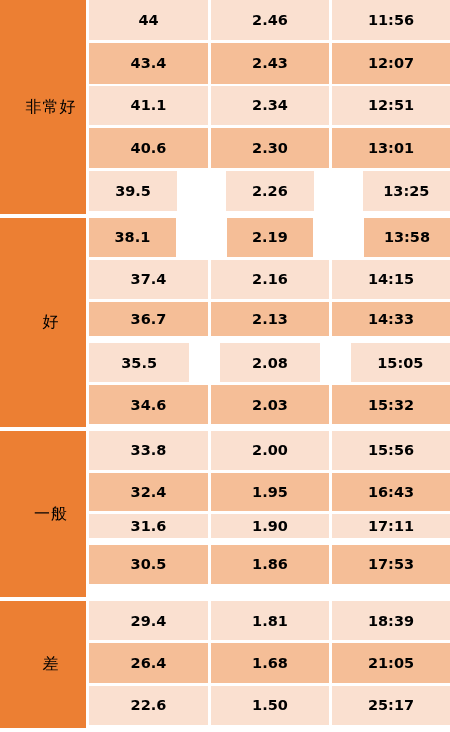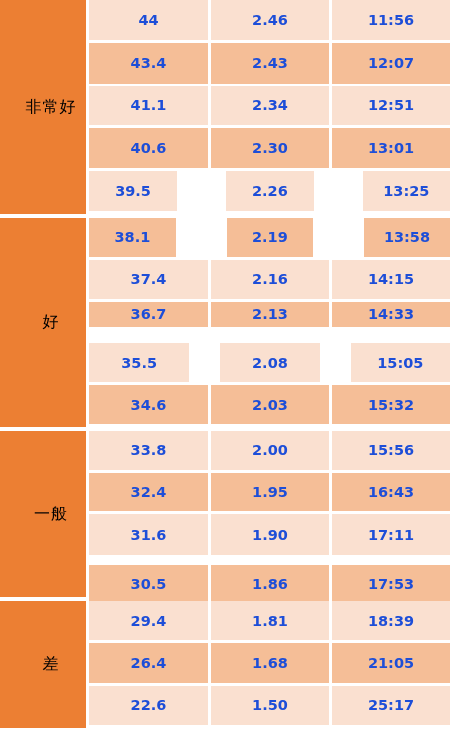--- a/index.html
+++ b/index.html
@@ -56,21 +56,21 @@
     box-sizing: border-box;
   }
 
   .cell {
     box-sizing: border-box;
     display: flex;
     align-items: center;
     justify-content: center;
     font-size: 14.5px;
     font-weight: bold;
-    color: #1d4ed8;
+    color: #000000;
     height: 100%;
     font-family: "DejaVu Sans", sans-serif;
   }
   .cell.c0 { width: 119px; margin-right: 3px; }
   .cell.c1 { width: 118px; margin-right: 3px; }
   .cell.c2 { width: 118px; }
 
   .shade-light .cell { background: #FAE0D0; }
   .shade-dark  .cell { background: #F5BE97; }
 </style>
@@ -113,21 +113,21 @@
       <div class="data-row shade-dark" style="top: 218px; height: 38.8px; gap: 48px;">
         <div class="cell c0">38.1</div>
         <div class="cell c1">2.19</div>
         <div class="cell c2">13:58</div>
       </div>
       <div class="data-row shade-light" style="top: 259.8px; height: 38.8px;">
         <div class="cell c0">37.4</div>
         <div class="cell c1">2.16</div>
         <div class="cell c2">14:15</div>
       </div>
-      <div class="data-row shade-dark" style="top: 301.6px; height: 25px; border-radius: 10px;">
+      <div class="data-row shade-dark" style="top: 301.6px; height: 34px; border-radius: 10px;">
         <div class="cell c0">36.7</div>
         <div class="cell c1">2.13</div>
         <div class="cell c2">14:33</div>
       </div>
       <div class="data-row shade-light" style="top: 343.4px; height: 38.8px; gap: 28px;">
         <div class="cell c0">35.5</div>
         <div class="cell c1">2.08</div>
         <div class="cell c2">15:05</div>
       </div>
       <div class="data-row shade-dark" style="top: 385.2px; height: 38.8px;">
@@ -138,26 +138,26 @@
       <div class="data-row shade-light" style="top: 431px; height: 38.5px;">
         <div class="cell c0">33.8</div>
         <div class="cell c1">2.00</div>
         <div class="cell c2">15:56</div>
       </div>
       <div class="data-row shade-dark" style="top: 472.5px; height: 38.5px;">
         <div class="cell c0">32.4</div>
         <div class="cell c1">1.95</div>
         <div class="cell c2">16:43</div>
       </div>
-      <div class="data-row shade-light" style="top: 514px; height: 41px;">
+      <div class="data-row shade-light" style="top: 514px; height: 24px;">
         <div class="cell c0">31.6</div>
         <div class="cell c1">1.90</div>
         <div class="cell c2">17:11</div>
       </div>
-      <div class="data-row shade-dark" style="top: 565px; height: 38.5px;">
+      <div class="data-row shade-dark" style="top: 545px; height: 38.5px;">
         <div class="cell c0">30.5</div>
         <div class="cell c1">1.86</div>
         <div class="cell c2">17:53</div>
       </div>
       <div class="data-row shade-light" style="top: 601px; height: 39.3333px;">
         <div class="cell c0">29.4</div>
         <div class="cell c1">1.81</div>
         <div class="cell c2">18:39</div>
       </div>
       <div class="data-row shade-dark" style="top: 643.333px; height: 39.3333px; text-align: right;">

